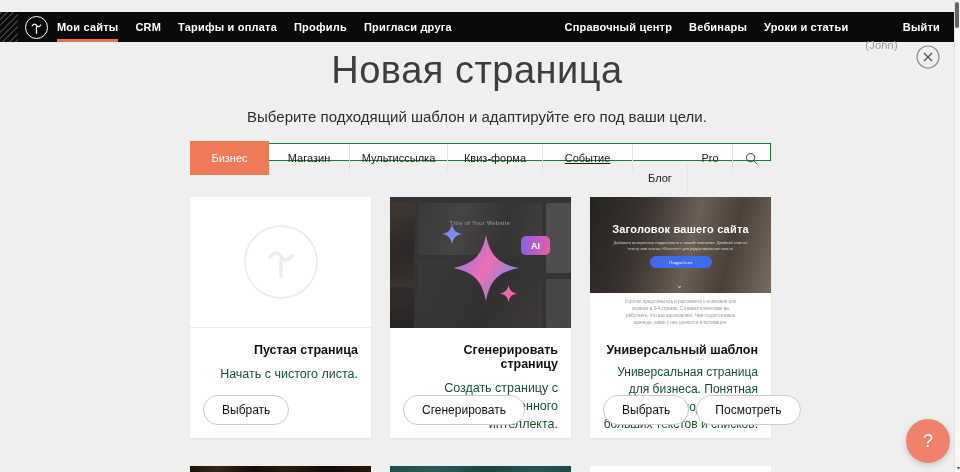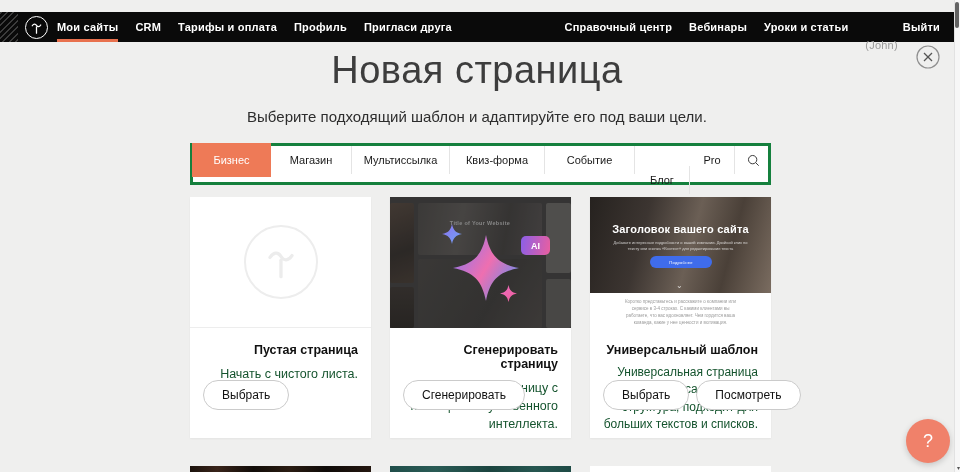--- a/index.html
+++ b/index.html
@@ -15,35 +15,35 @@
   .nav-item.active { box-shadow:inset 0 -3px 0 #e8714e; }
   .nav-right { margin-left:auto; display:flex; align-items:center; margin-right:20px; }
   .nav-user { color:#9a9a9a; font-weight:400; margin-right:5px; font-size:11px;margin-top:36px; }
 
   
   .close-btn { position:absolute; left:916px; top:45px; width:24px; height:24px; cursor:pointer; background:none; border:none; }
   .page-title { position:absolute; top:49px; left:0; width:954px; text-align:center; font-size:38px; font-weight:300; color:#3d3d3d; letter-spacing:.5px; }
   .page-subtitle { position:absolute; top:108px; left:0; width:954px; text-align:center; font-size:15px; color:#2d2d2d; }
 
   
-  .tabs { position:absolute; left:190px; top:143px; width:581px; height:42px; display:flex; background:#fff; border:3px solid #15803d; }
+  .tabs { position:absolute; left:190px; top:143px; width:581px; height:18px; display:flex; background:#fff; border:1px solid #15803d; }
   .tab { border-right:1px solid #e4e4e4; display:flex; align-items:center; justify-content:center; font-size:11px; color:#1a1a1a; cursor:pointer; flex:none; height:28px; }
   .tab:last-child { border-right:none; }
   .tab.active { background:#ee7a57; color:#fff; margin:-3px 0 0 -1px; height:34px; border:none; width:79px !important; }
 
   
   .cards { position:absolute; left:190px; top:197px; display:flex; gap:19px; }
   .card { width:181px; height:241px; background:#fff; position:relative; box-shadow:0 1px 2px rgba(0,0,0,.05); cursor:pointer; }
   .preview { height:131px; position:relative; overflow:hidden; }
   .preview-blank { background:#fff; border-bottom:1px solid #ededed; display:flex; align-items:center; justify-content:center; }
   .blank-logo { width:74px; height:74px; border:2px solid #ededed; border-radius:50%; display:flex; align-items:center; justify-content:center; }
   .card-body { padding:15px 13px 0;text-align:right; }
   .card-title { font-size:12.5px; font-weight:700; color:#111; }
   .card-desc { font-size:12.5px; color:#14532d; line-height:1.45; margin-top:8px; }
-  .card-buttons { position:absolute; bottom:28px; left:13px; display:flex; gap:7px; }
+  .card-buttons { position:absolute; bottom:13px; left:13px; display:flex; gap:7px; }
   .pill { border:1px solid #cbcbcb; border-radius:16px; background:#fff; padding:7px 18px; font-size:12px; color:#111; font-family:"Liberation Sans", sans-serif; cursor:pointer; white-space:nowrap; }
 
   
   .preview-ai { background:#3e3d3c; }
   .collage { position:absolute; inset:0; }
   .collage div { position:absolute; border-radius:2px; }
   .cg-a { left:0; top:6px; width:24px; height:80px; background:linear-gradient(160deg,#55453a,#2e2723 60%,#45382e); }
   .cg-b { left:0; top:90px; width:24px; height:41px; background:linear-gradient(#38312c,#241f1b); }
   .cg-hero { left:28px; top:6px; width:124px; height:52px; background:linear-gradient(100deg,#4a4744,#5e5a57 35%,#3f3c3a 70%,#555050); }
   .cg-hero-title { position:absolute; top:17px; left:0; width:100%; text-align:center; font-size:5.5px; font-weight:700; color:#cfcfcf; letter-spacing:.3px; }
@@ -146,21 +146,21 @@
       </div>
     <div class="tab" style="width:81px;">
         <span>Магазин</span>
       </div>
     <div class="tab" style="width:98px;">
         <span>Мультиссылка</span>
       </div>
     <div class="tab" style="width:95px;">
         <span>Квиз-форма</span>
       </div>
-    <div class="tab" style="width:90px;">
+    <div class="tab" style="width:90px;text-decoration:underline;">
         <span>Событие</span>
       </div>
     <div class="tab" style="width:55px;margin-top:20px;">
         <span>Блог</span>
       </div>
     <div class="tab" style="width:45px;">
         <span>Pro</span>
       </div>
     <div class="tab" style="width:37px;">
       <svg width="13" height="13" viewBox="0 0 15 15">

